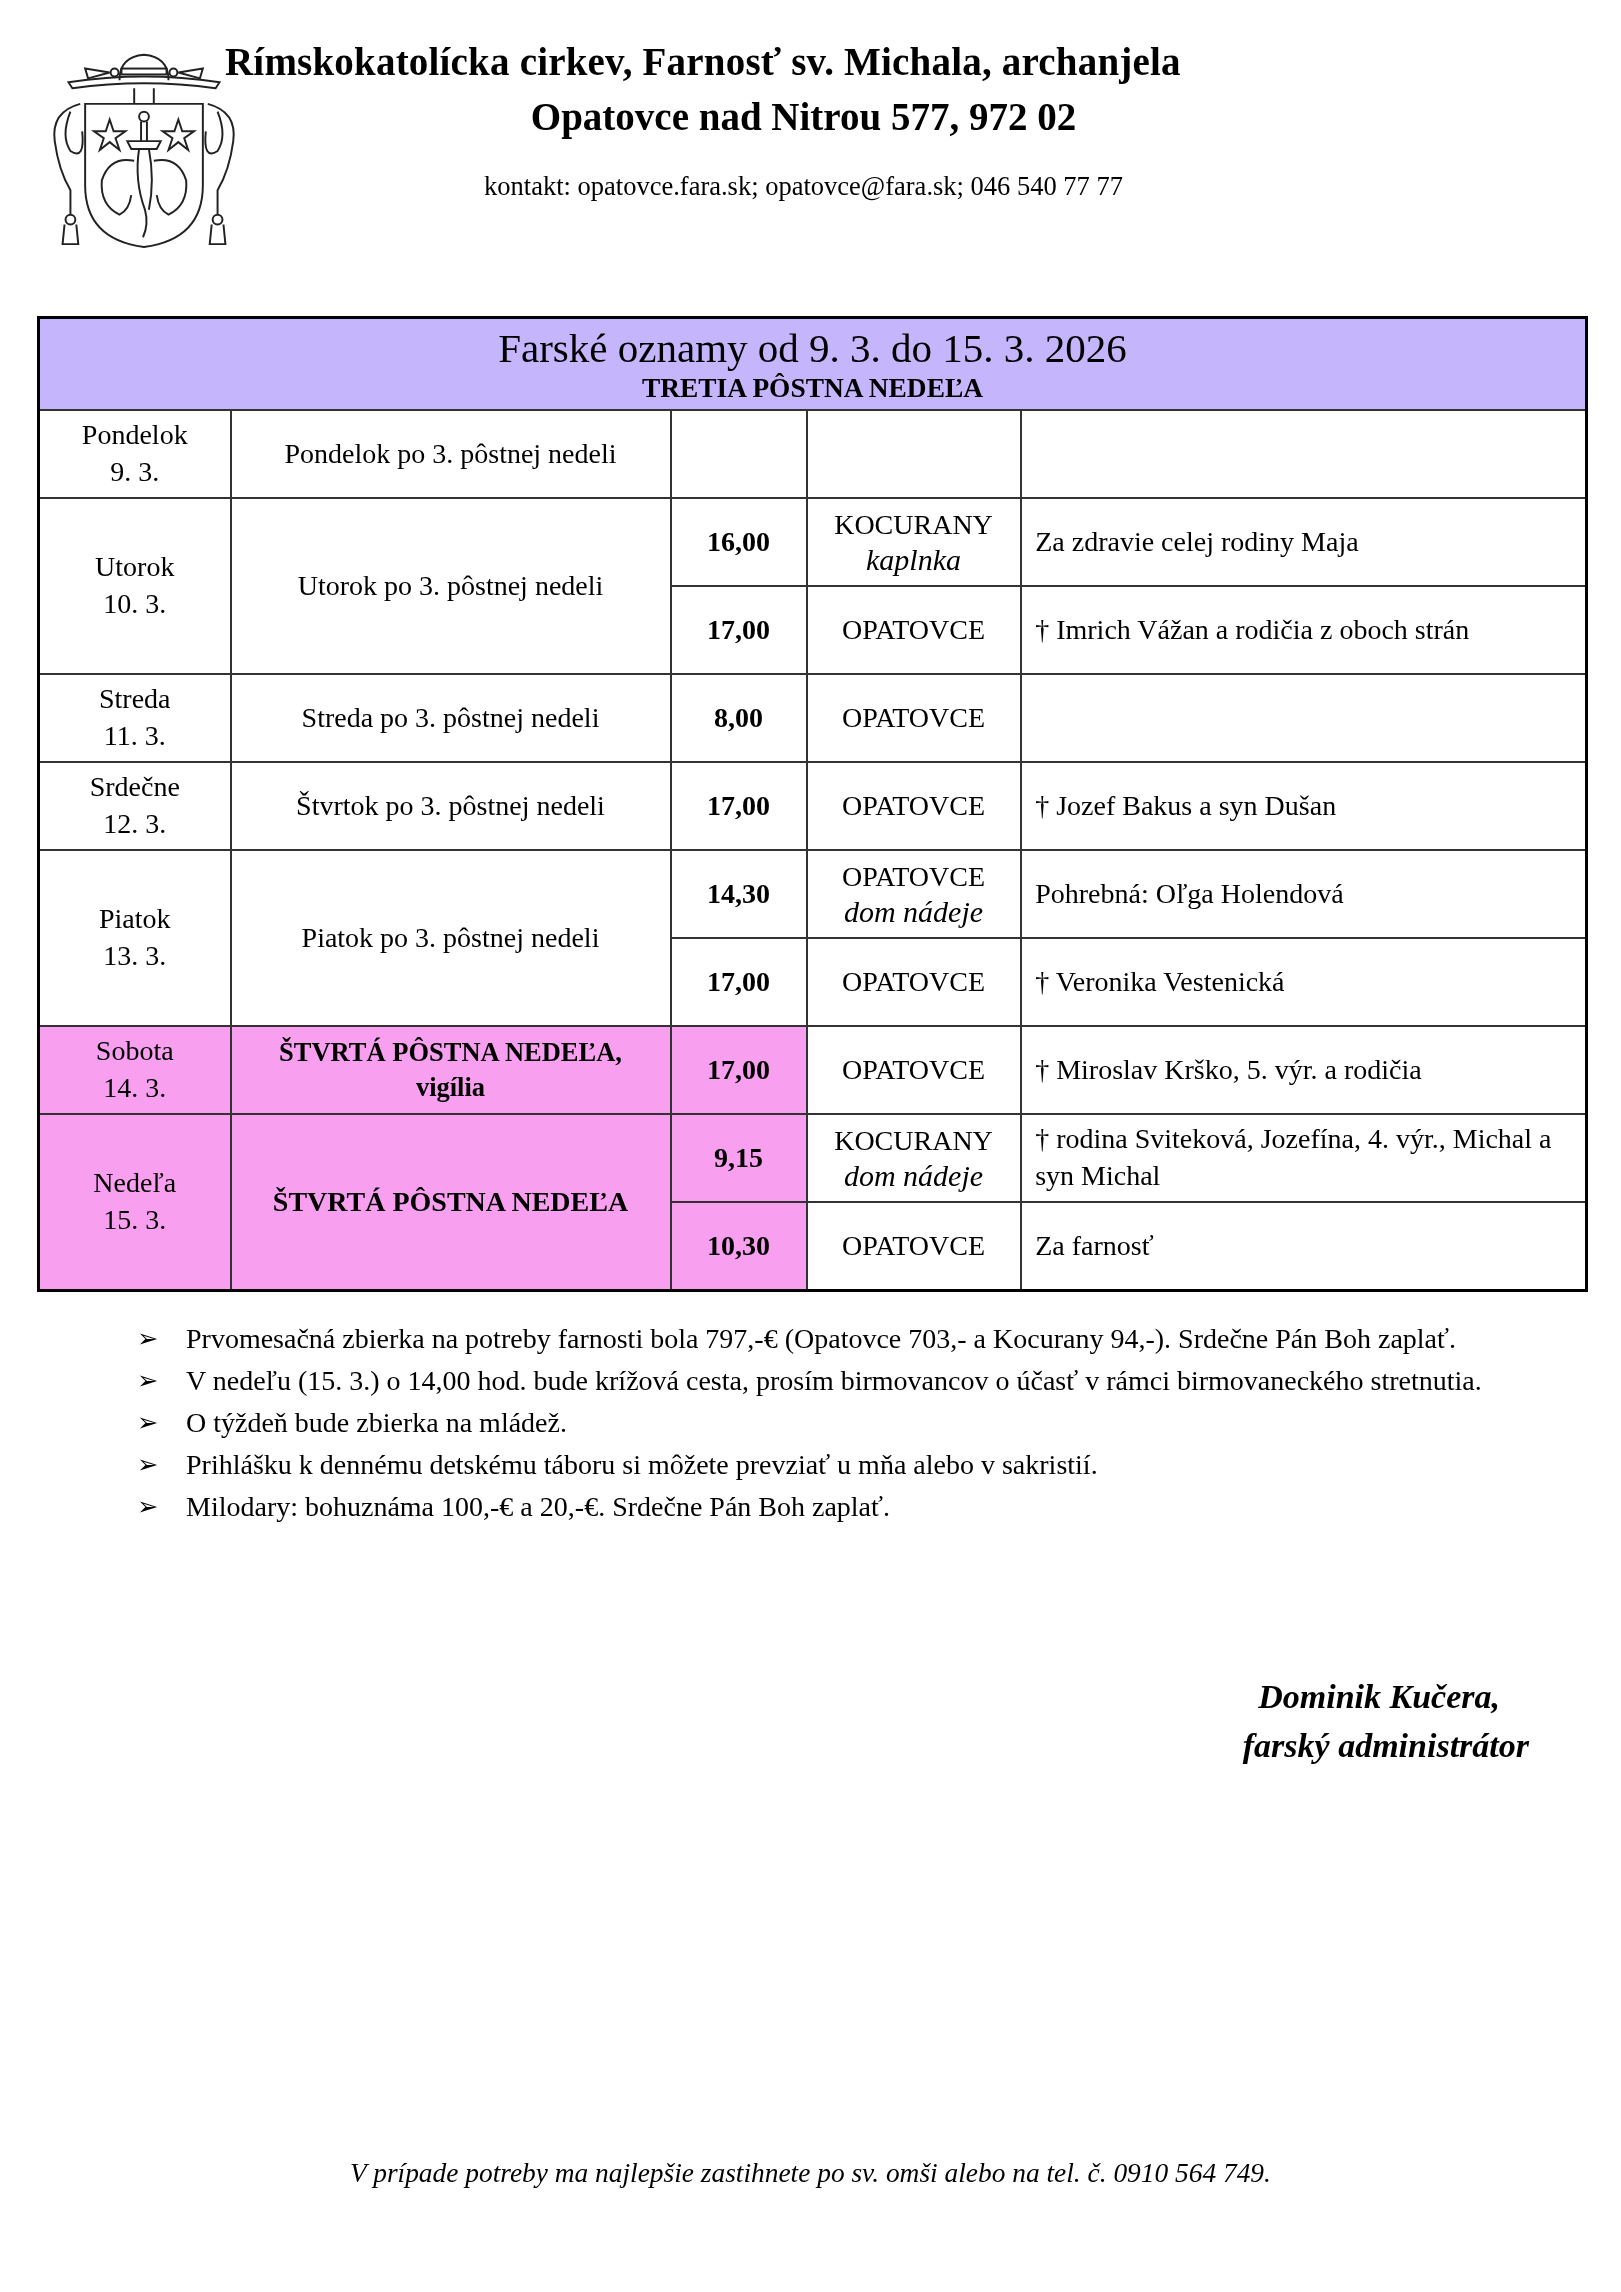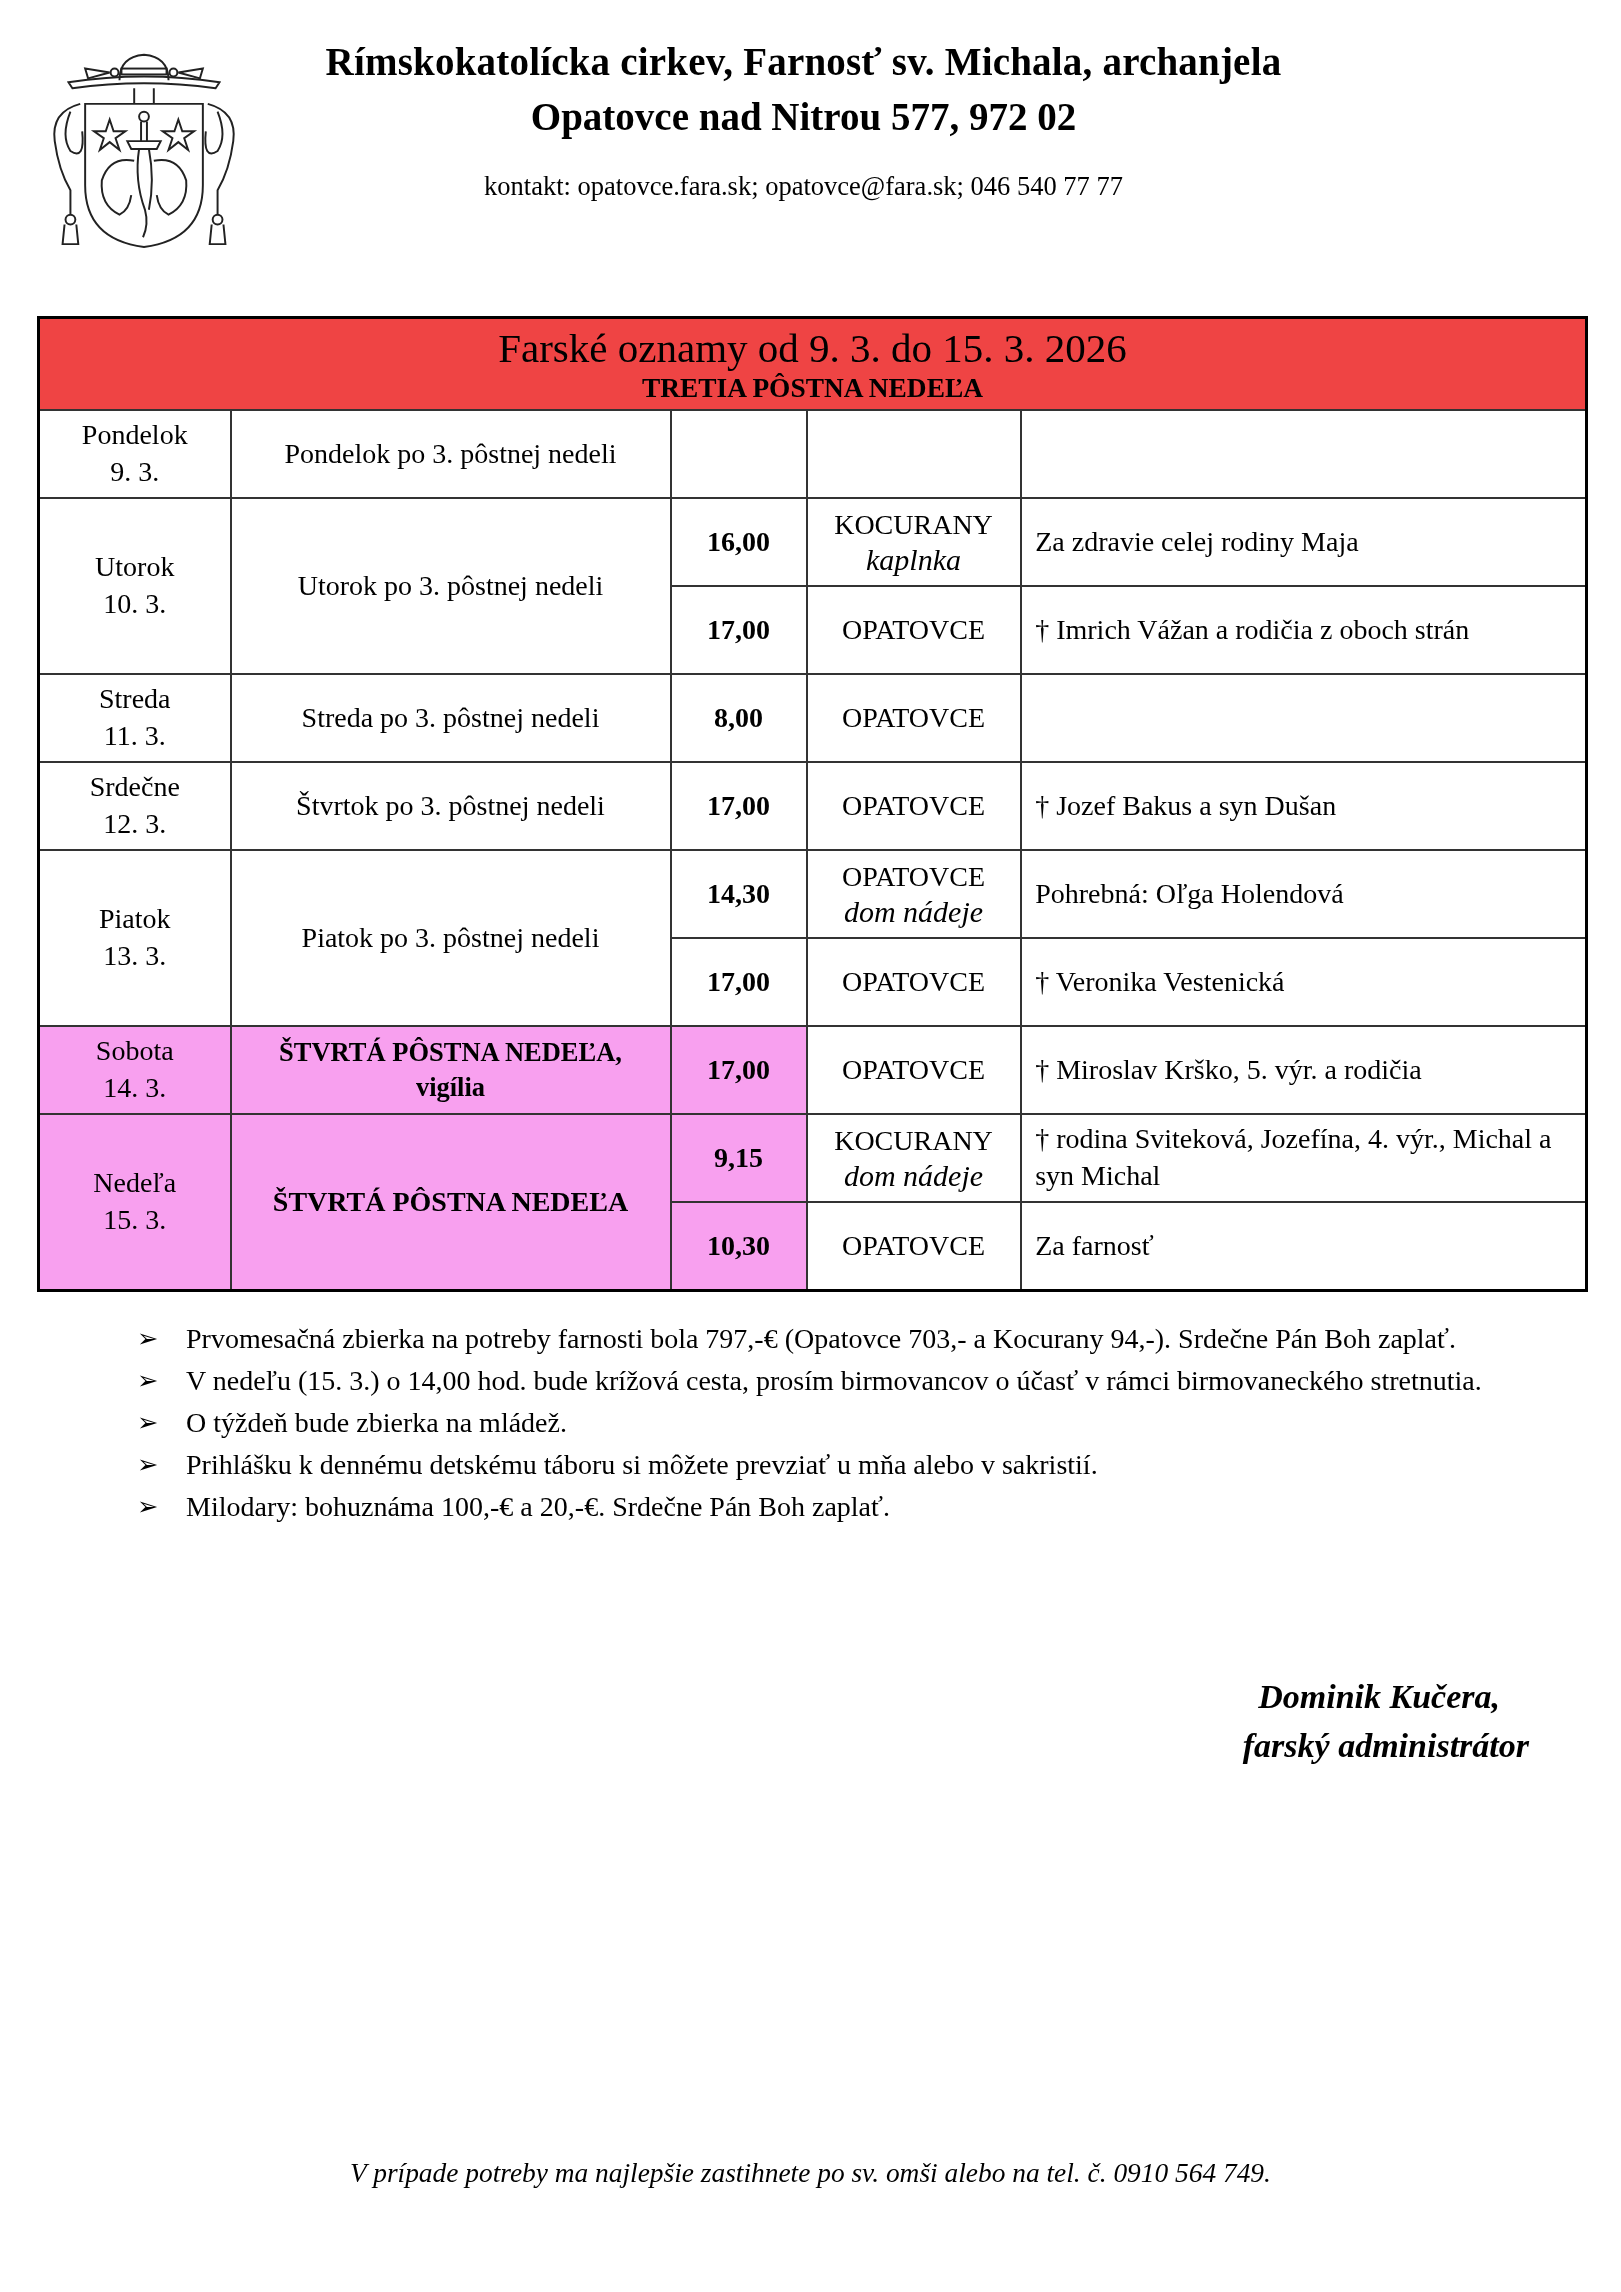--- a/index.html
+++ b/index.html
@@ -2,41 +2,41 @@
 <html><head>
 <meta charset="utf-8">
 <style>
   html, body { margin: 0; padding: 0; background: #ffffff; }
   body {
     width: 1621px; height: 2293px; position: relative; overflow: hidden;
     font-family: "Liberation Serif", "DejaVu Serif", serif; color: #000;
   }
   .crest { position: absolute; left: 41px; top: 43px; width: 206px; height: 211px; }
   .hdr-line1 {
-    position: absolute; left: 225px; width: 1157px; top: 39px; text-align: center;
+    position: absolute; left: 225px; width: 1157px; top: 39px; text-align: left;
     font-size: 39px; font-weight: bold; letter-spacing: 0.2px;
   }
   .hdr-line2 {
     position: absolute; left: 225px; width: 1157px; top: 94px; text-align: center;
     font-size: 39px; font-weight: bold;
   }
   .contact {
     position: absolute; left: 225px; width: 1157px; top: 171px; text-align: center;
     font-size: 26.5px;
   }
   table.sched {
     position: absolute; left: 37px; top: 316px; width: 1551px;
     border-collapse: collapse; border: 3.9px solid #000; table-layout: fixed;
   }
   table.sched td {
     border: 2px solid #333; text-align: center; vertical-align: middle;
     font-size: 28px; line-height: 1.3; padding: 2px 7.8px; height: 82px;
   }
   table.sched td.intent { text-align: left; padding-left: 13.7px; }
-  .title-cell { background: #ef4444; padding: 5.9px 0 3.9px 0 !important; height: auto !important; }
+  .title-cell { background: #c4b5fd; padding: 5.9px 0 3.9px 0 !important; height: auto !important; }
   .title-main { font-size: 41px; line-height: 1.15; display: block; }
   .title-sub { font-size: 27.4px; font-weight: bold; display: block; line-height: 1.2; }
   .pink { background: #f8a0ef; }
   .time { font-weight: bold; }
   .bold { font-weight: bold; }
   .place-sub { display: block; font-style: italic; font-size: 30px; line-height: 1.1; }
   .notes {
     position: absolute; left: 137px; top: 1318px; width: 1411px; margin: 0; padding: 0;
     list-style: none; font-size: 28px; line-height: 1.5;
   }

